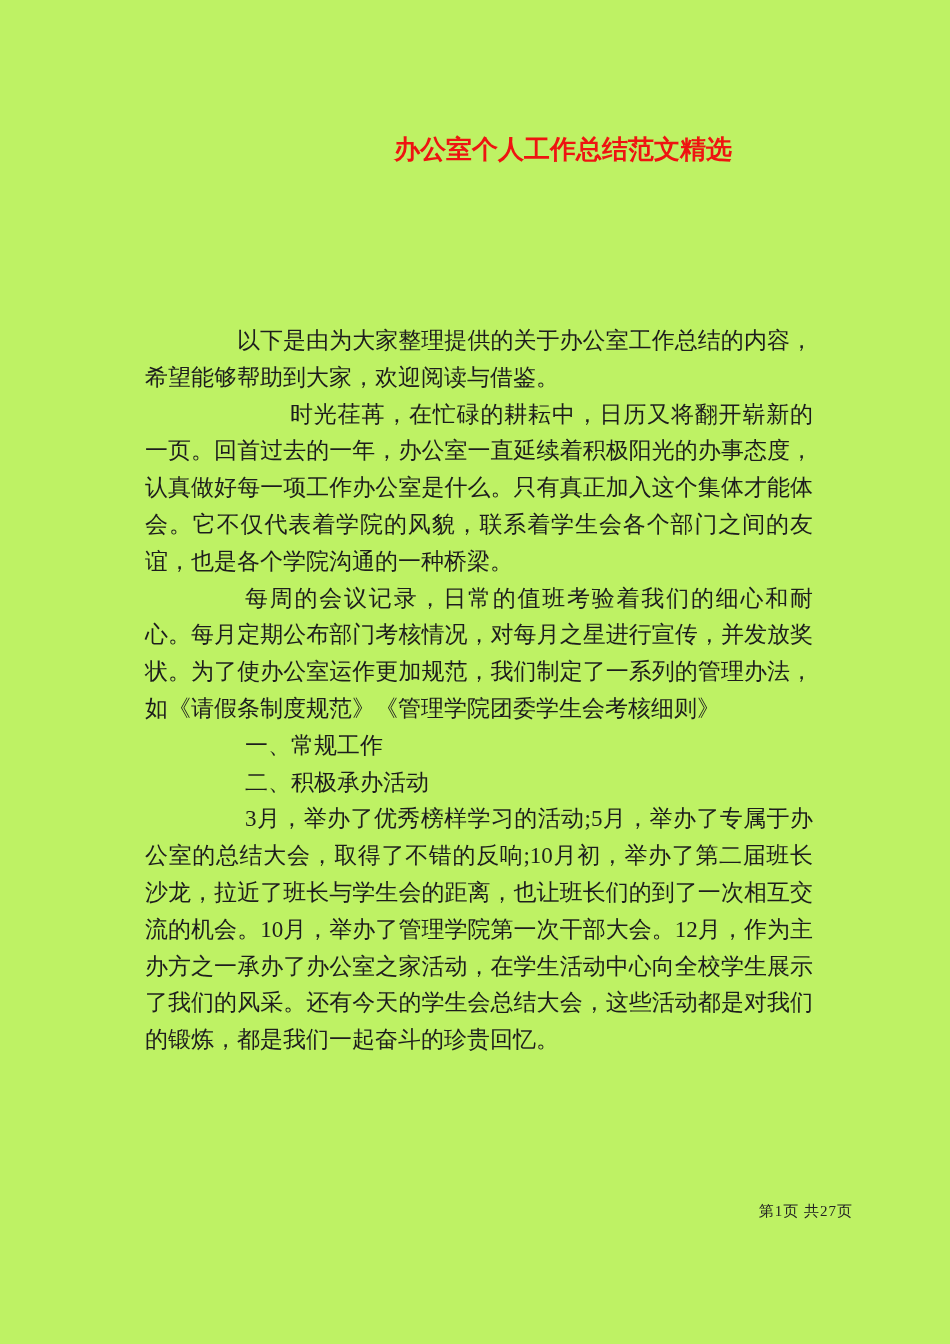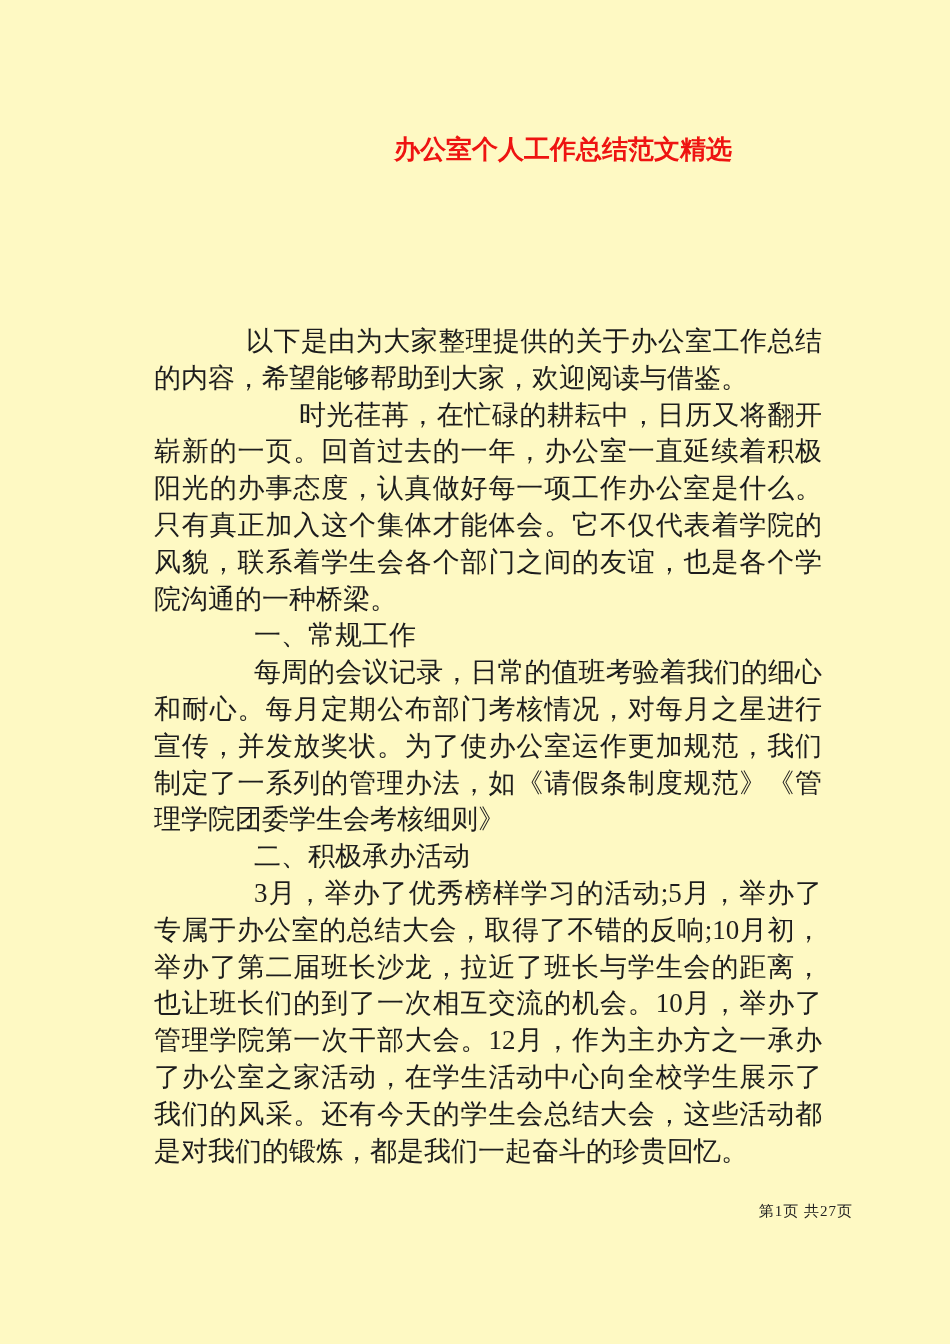--- a/index.html
+++ b/index.html
@@ -4,21 +4,21 @@
 <style>
   html, body {
     margin: 0;
     padding: 0;
     background: #ffffff;
   }
   .page {
     position: relative;
     width: 950px;
     height: 1344px;
-    background: #fef9c3;
+    background: #bef264;
     overflow: hidden;
     font-family: "Liberation Serif", "DejaVu Serif", serif;
     color: #1d1d1d;
   }
   .doc-title {
     position: absolute;
     top: 133px;
     left: 0;
     width: 950px;
     box-sizing: border-box;
@@ -26,24 +26,24 @@
     text-align: center;
     font-family: "Liberation Sans", "DejaVu Sans", sans-serif;
     font-weight: bold;
     font-size: 26px;
     line-height: 32px;
     color: #ee1411;
     white-space: nowrap;
   }
   .doc-body {
     position: absolute;
-    left: 154px;
+    left: 145px;
     top: 323px;
     width: 668px;
-    font-size: 27px;
+    font-size: 23px;
     line-height: 36.8px;
     text-align: justify;
     text-justify: inter-ideograph;
     word-break: break-all;
   }
   .doc-body p {
     margin: 0;
     padding: 0;
   }
   .ind-sm { text-indent: 92px; }
@@ -65,21 +65,21 @@
 </head>
 <body>
 
 <div class="page">
 
   <div class="doc-title">办公室个人工作总结范文精选</div>
 
   <div class="doc-body">
     <p class="ind-sm">以下是由为大家整理提供的关于办公室工作总结的内容，希望能够帮助到大家，欢迎阅读与借鉴。</p>
     <p class="ind-lg">时光荏苒，在忙碌的耕耘中，日历又将翻开崭新的一页。回首过去的一年，办公室一直延续着积极阳光的办事态度，认真做好每一项工作办公室是什么。只有真正加入这个集体才能体会。它不仅代表着学院的风貌，联系着学生会各个部门之间的友谊，也是各个学院沟通的一种桥梁。</p>
+    <p class="ind-md">每周的会议记录，日常的值班考验着我们的细心和耐心。每月定期公布部门考核情况，对每月之星进行宣传，并发放奖状。为了使办公室运作更加规范，我们制定了一系列的管理办法，如《请假条制度规范》《管理学院团委学生会考核细则》</p>
     <p class="ind-md">一、常规工作</p>
-    <p class="ind-md">每周的会议记录，日常的值班考验着我们的细心和耐心。每月定期公布部门考核情况，对每月之星进行宣传，并发放奖状。为了使办公室运作更加规范，我们制定了一系列的管理办法，如《请假条制度规范》《管理学院团委学生会考核细则》</p>
     <p class="ind-md">二、积极承办活动</p>
     <p class="ind-md">3月，举办了优秀榜样学习的活动;5月，举办了专属于办公室的总结大会，取得了不错的反响;10月初，举办了第二届班长沙龙，拉近了班长与学生会的距离，也让班长们的到了一次相互交流的机会。10月，举办了管理学院第一次干部大会。12月，作为主办方之一承办了办公室之家活动，在学生活动中心向全校学生展示了我们的风采。还有今天的学生会总结大会，这些活动都是对我们的锻炼，都是我们一起奋斗的珍贵回忆。</p>
   </div>
 
   <div class="doc-footer">第1页 共27页</div>
 
 </div>
 
 </body></html>

